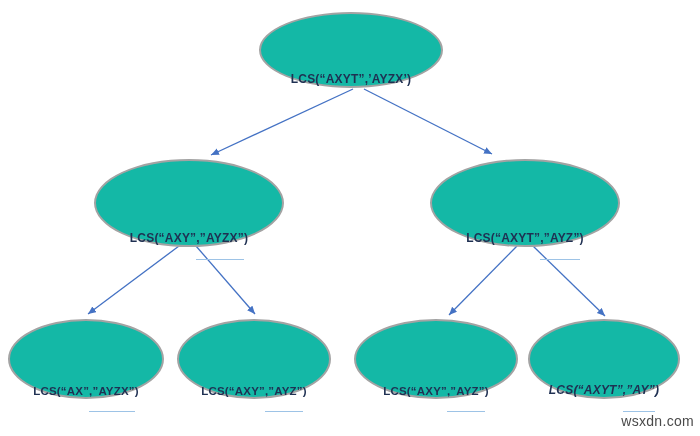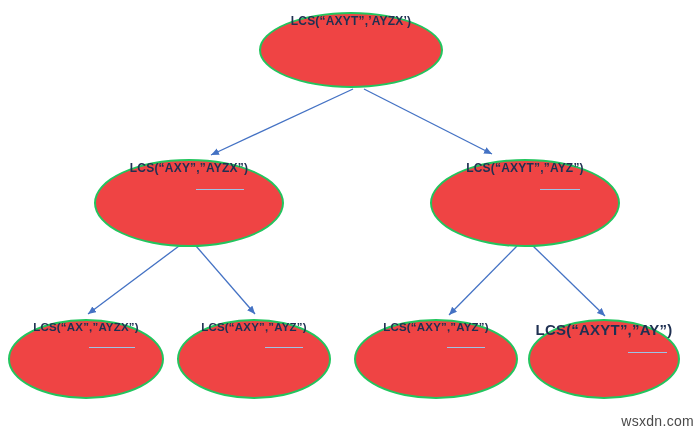--- a/index.html
+++ b/index.html
@@ -13,40 +13,40 @@
   }
   .edges {
     position: absolute;
     left: 0; top: 0;
     width: 700px; height: 436px;
     pointer-events: none;
   }
   .node {
     position: absolute;
     box-sizing: border-box;
-    background: #ef4444;
-    border: 2px solid #22c55e;
+    background: #14b8a6;
+    border: 2px solid #a3a3a3;
     border-radius: 50%;
     display: flex;
-    align-items: flex-start;
+    align-items: flex-end;
     justify-content: center;
     text-align: center;
     color: #1F3052;
     font-weight: bold;
     font-size: 12px;
     letter-spacing: 0.2px;
     white-space: nowrap;
   }
   .pos-root    { left: 259px; top: 12px;  width: 184px; height: 76px; }
   .pos-l2-left { left: 94px;  top: 159px; width: 190px; height: 88px; }
   .pos-l2-right{ left: 430px; top: 159px; width: 190px; height: 88px; }
   .pos-l3-1    { left: 8px;   top: 319px; width: 156px; height: 80px; font-size: 11.5px; }
   .pos-l3-2    { left: 177px; top: 319px; width: 154px; height: 80px; font-size: 11.5px; }
   .pos-l3-3    { left: 354px; top: 319px; width: 164px; height: 80px; font-size: 11.5px; }
-  .pos-l3-4    { left: 528px; top: 319px; width: 152px; height: 80px; font-size: 15px; }
+  .pos-l3-4    { left: 528px; top: 319px; width: 152px; height: 80px; font-size: 12px; font-style: italic; }
   .u { border-bottom: 1.5px solid #9DC3E6; padding-bottom: 14px; }
   .watermark {
     position: absolute;
     right: 6px;
     top: 413px;
     color: #4A4A4A;
     font-size: 14px;
     font-weight: normal;
     letter-spacing: 0.3px;
   }

